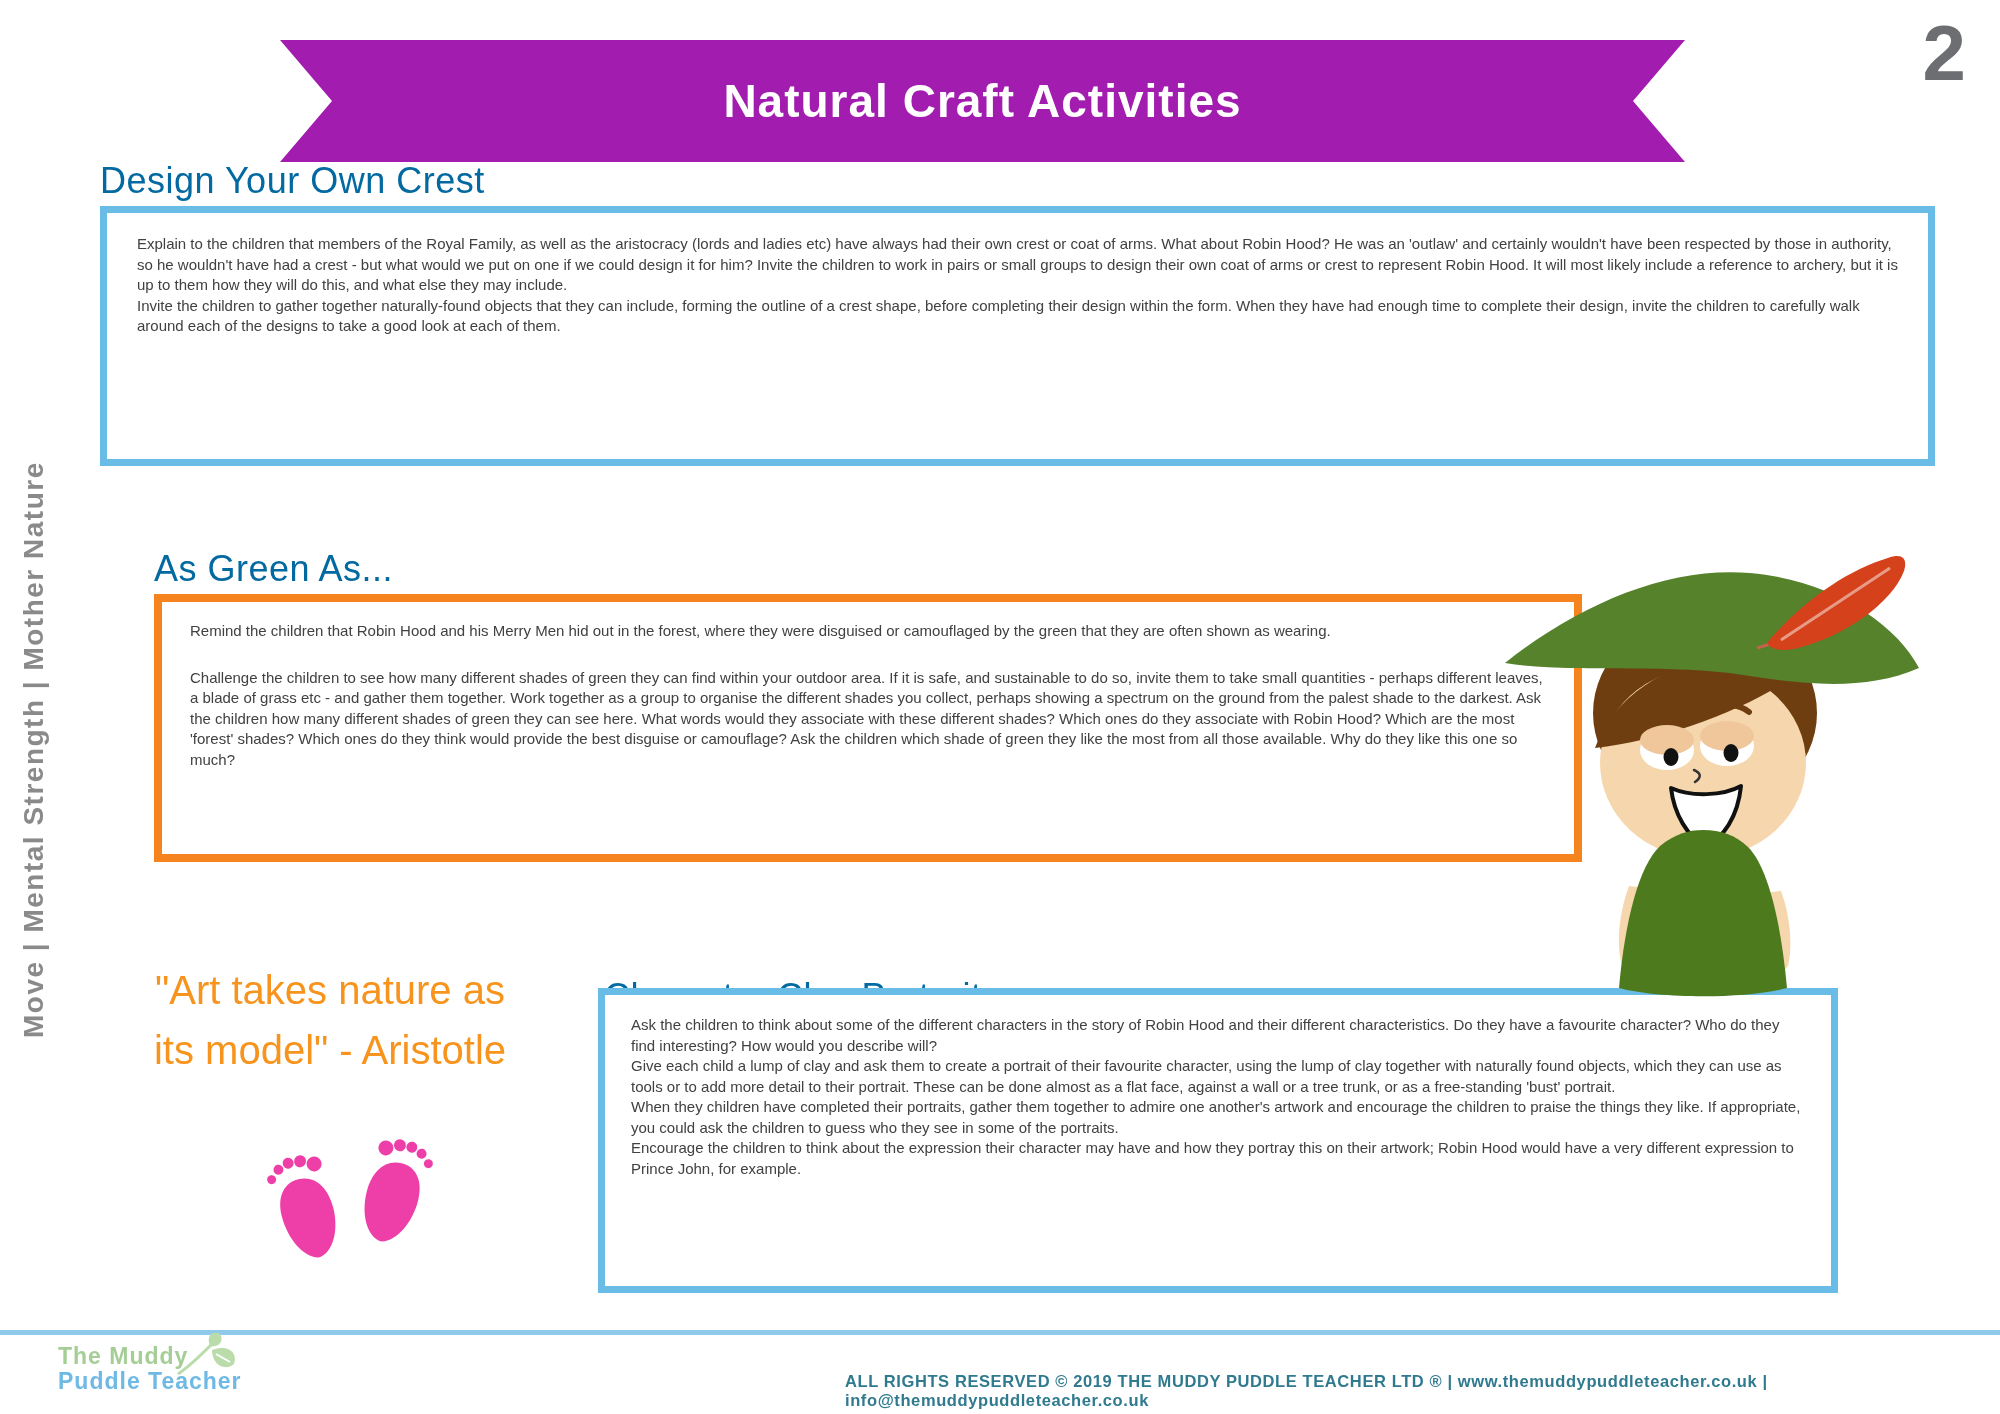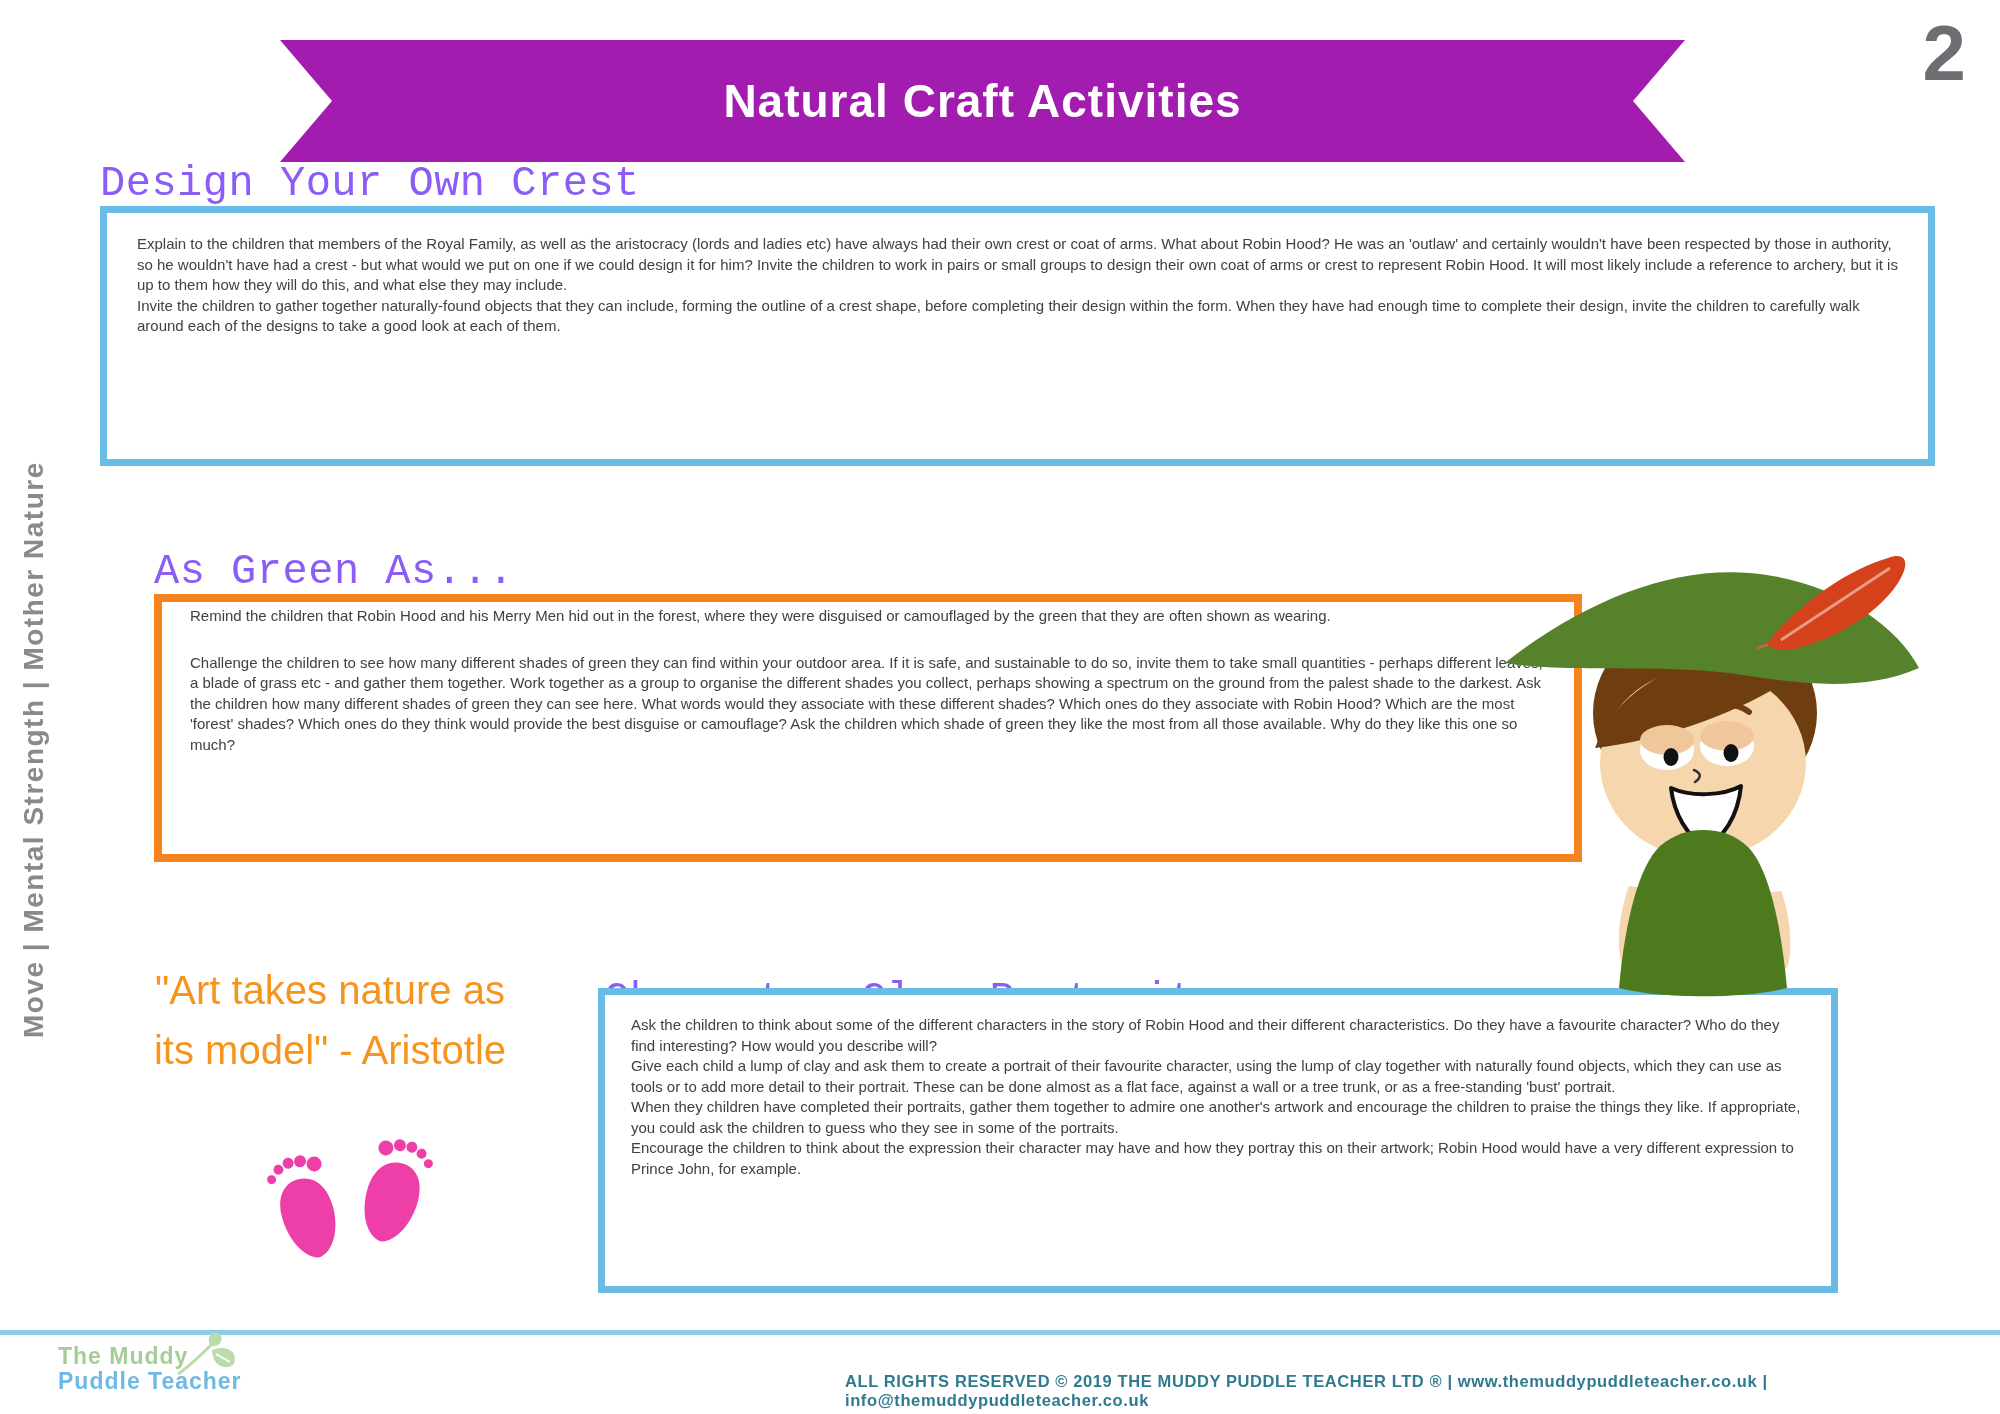--- a/index.html
+++ b/index.html
@@ -13,31 +13,31 @@
   .banner span{color:#ffffff;font-size:46px;font-weight:bold;letter-spacing:1px;}
 
   .page-number{position:absolute;right:34px;top:8px;font-size:78px;font-weight:600;color:#6D6E71;}
 
   
   .sidebar-vert{position:absolute;left:12px;top:400px;height:700px;width:44px;
                 writing-mode:vertical-rl;transform:rotate(180deg);
                 display:flex;align-items:center;justify-content:center;
                 font-size:28px;font-weight:bold;color:#8A8A8A;letter-spacing:1.5px;white-space:nowrap;}
 
-  .h-section{position:absolute;font-size:42px;color:#8b5cf6;letter-spacing:.5px;font-family:Liberation Mono, monospace;}
+  .h-section{position:absolute;font-size:36px;color:#0369a1;letter-spacing:.5px;}
   #h1{left:100px;top:160px;}
   #h2{left:154px;top:548px;}
   #h3{left:598px;top:976px;margin-left:6px;}
 
   .txtbox{position:absolute;background:#fff;box-sizing:border-box;font-size:15px;line-height:1.37;color:#414042;}
   .txtbox p{margin:0;}
   .blue-border{border:7px solid #68BCE5;}
   .orange-border{border:8px solid #F5841E;}
   #box1{left:100px;top:206px;width:1835px;height:260px;padding:21px 30px;}
-  #box2{left:154px;top:594px;width:1428px;height:268px;padding:4px 28px;}
+  #box2{left:154px;top:594px;width:1428px;height:268px;padding:19px 28px;}
   #box2 p.gap{margin-bottom:26px;}
   #box3{left:598px;top:988px;width:1240px;height:305px;padding:20px 26px;}
 
   .quote{position:absolute;left:90px;top:960px;width:480px;text-align:center;
          font-size:40px;line-height:1.5;color:#F7941D;font-weight:500;}
 
   .footprints{position:absolute;left:252px;top:1116px;}
   .character{position:absolute;left:1495px;top:548px;z-index:5;}
 
   

